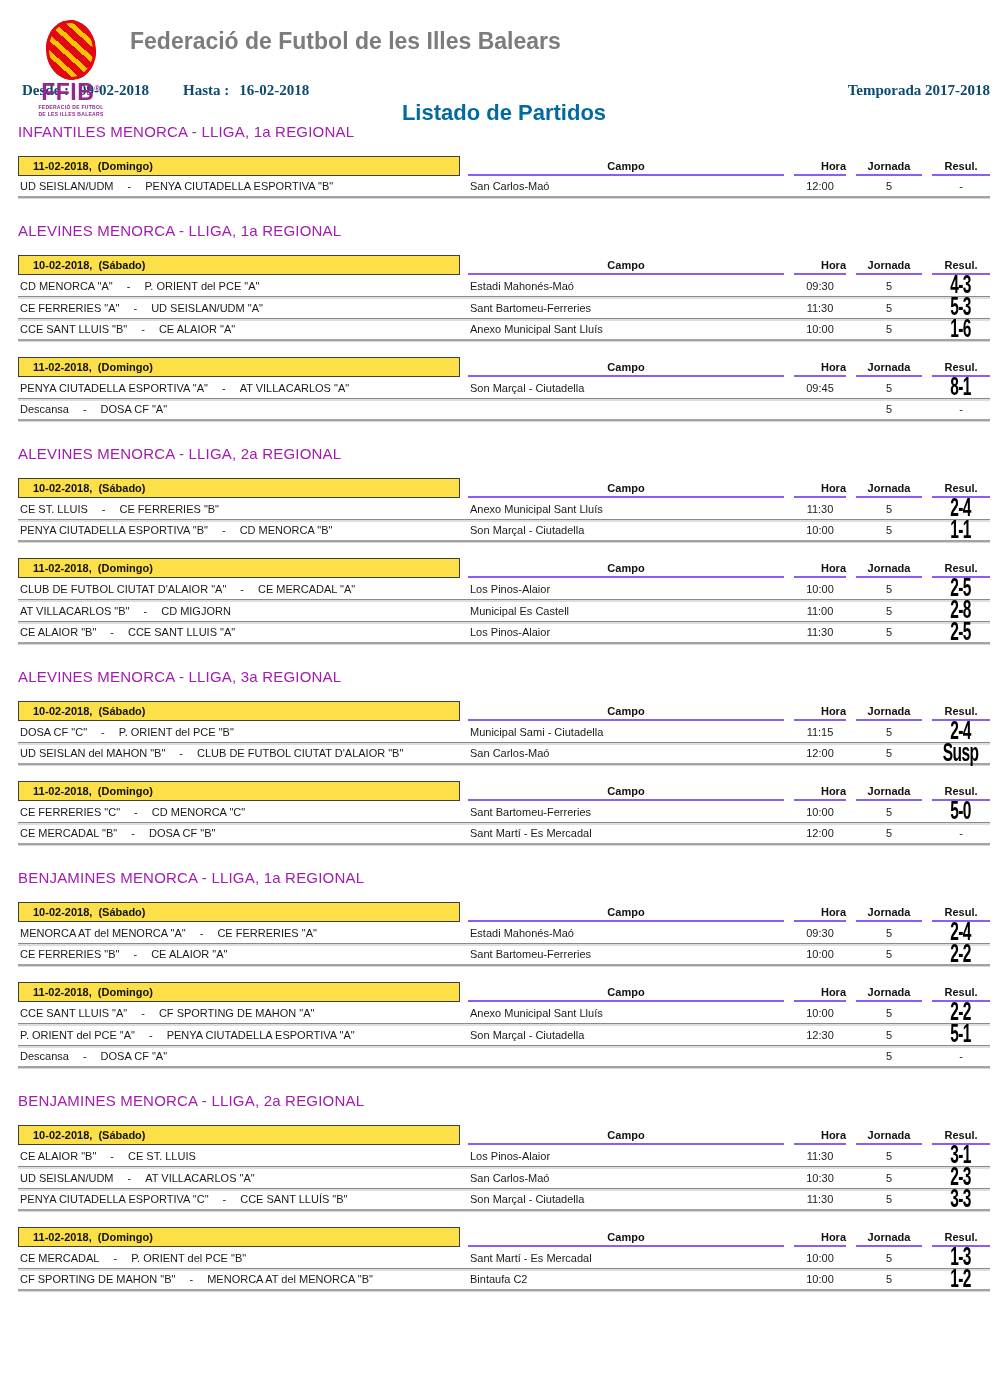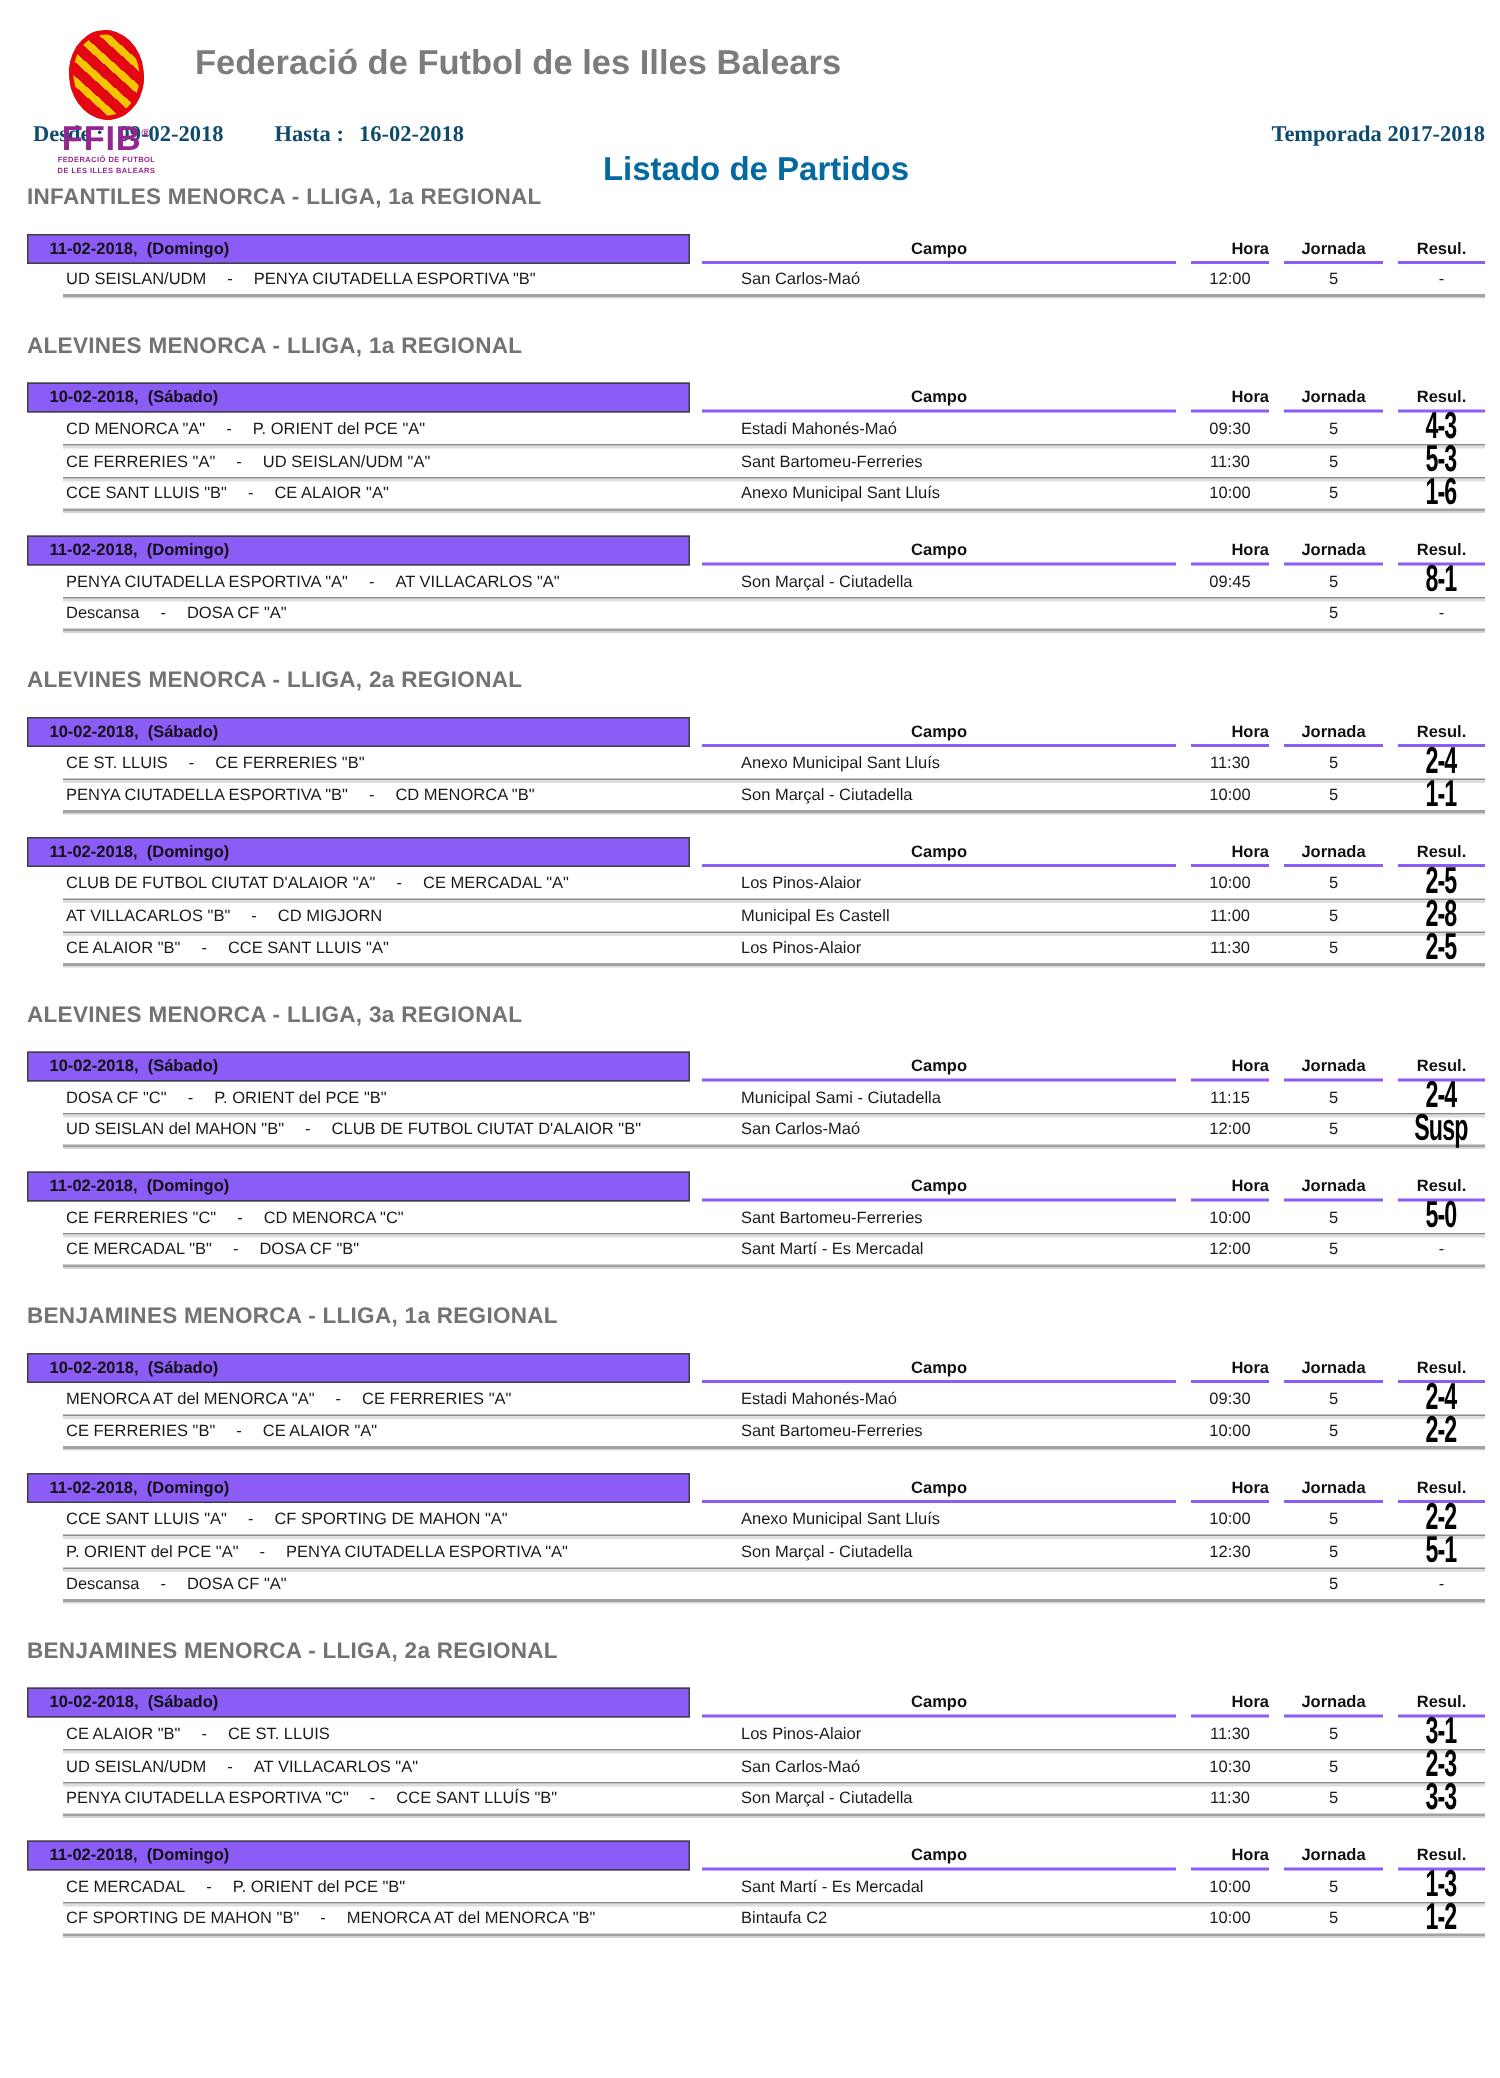--- a/index.html
+++ b/index.html
@@ -17,36 +17,36 @@
   .logo-brand sup { font-size:8px; }
   .logo-sub { color:#93278f; font-size:5px; font-weight:bold; line-height:1.3; letter-spacing:0.3px; }
   .main-title { position:absolute; left:112px; top:28px; font-size:23px; font-weight:bold; color:#7c7c7c; }
   .subtitle { text-align:center; font-size:22px; font-weight:bold; color:#0369a1; padding-top:100px; margin-top:-96px; }
   .subtitle-wrap { height:46px; }
   .meta-row { display:flex; justify-content:space-between; margin-top:36px; font-size:15px; font-weight:bold; color:#0c4a6e; padding-left:4px;font-family:Liberation Serif, serif; }
   .meta-left .lbl { margin-right:10px; }
   .meta-left .val { margin-right:34px; }
 
   
-  .league-title { font-size:15px; font-weight:bold; color:#737373; margin:24px 0 15px 0; letter-spacing:0.2px; }
+  .league-title { font-size:15px; font-weight:normal; color:#a21caf; margin:24px 0 15px 0; letter-spacing:0.2px; }
   .match-table { margin-bottom:15px; }
 
   .thead { display:flex; align-items:flex-end; height:21px; }
-  .datebox { width:442px; height:20px; line-height:18px; background:#8b5cf6;
+  .datebox { width:442px; height:20px; line-height:18px; background:#fde047;
       border:1px solid #3f3f3f; font-size:11px; font-weight:bold; color:#111;
       padding-left:14px; }
   .th { font-size:11px; font-weight:bold; color:#111; text-align:center;
       border-bottom:2px solid #8b5cf6; padding-bottom:2px; }
   .th.campo { flex:1; margin-left:8px; }
   .th.hora { width:52px; margin-left:10px;text-align:right; }
   .th.jornada { width:66px; margin-left:10px; }
   .th.resul { width:58px; margin-left:10px; }
 
   .row { display:flex; align-items:center; height:22px;
-      border-bottom:1px solid #8a8a8a; box-shadow:0 2px 0 #dedede;margin-left:24px; }
+      border-bottom:1px solid #8a8a8a; box-shadow:0 2px 0 #dedede; }
   .row:last-child { border-bottom:2px solid #a2a2a2; box-shadow:0 1px 0 #d6d6d6; }
   .cell { font-size:11px; color:#1a1a1a; white-space:nowrap; }
   .cell.match { width:442px; padding-left:2px; overflow:visible; }
   .cell.match .sep { margin:0 14px; }
   .cell.campo { flex:1; padding-left:10px; overflow:hidden; }
   .cell.hora { width:52px; text-align:center; margin-left:10px; }
   .cell.jornada { width:66px; text-align:center; margin-left:10px; }
   .cell.resul { width:58px; text-align:center; margin-left:10px; overflow:visible; }
   .resul-big { display:inline-block; font-weight:bold; font-size:25px; line-height:16px;
       transform:scaleX(0.62); transform-origin:center; letter-spacing:-1px;

